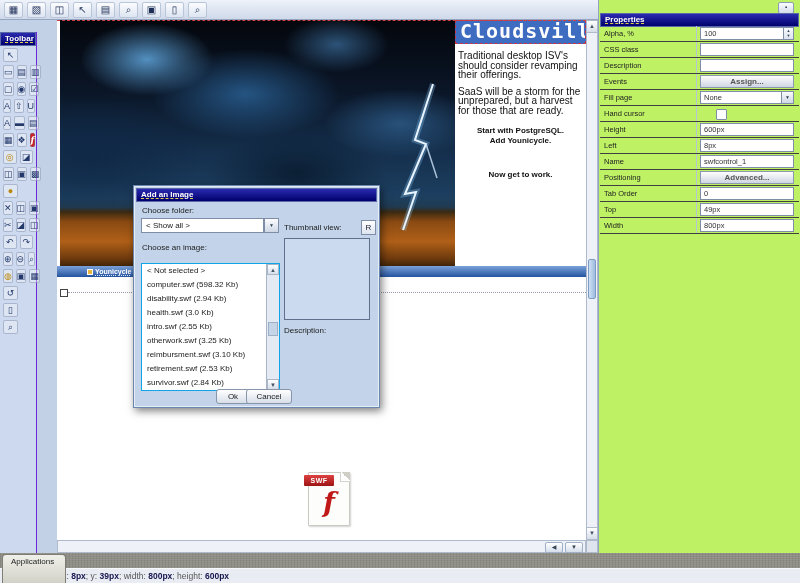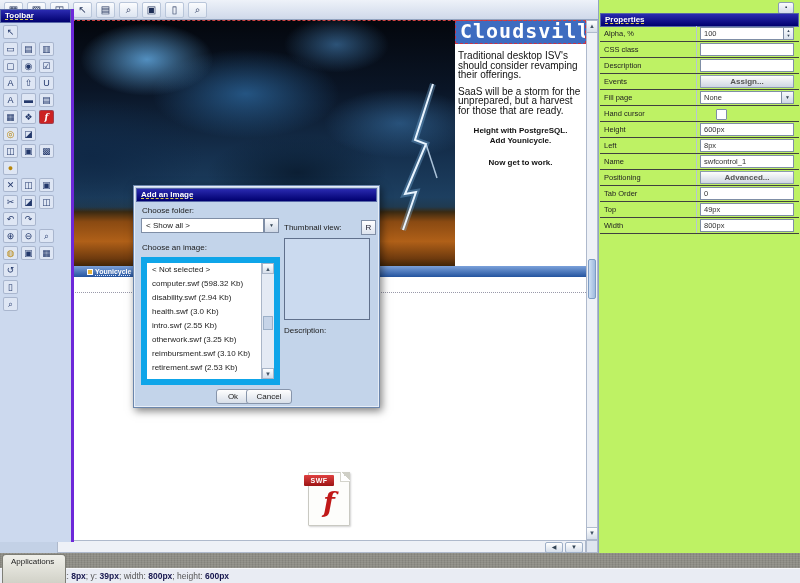--- a/index.html
+++ b/index.html
@@ -9,22 +9,22 @@
   .top-toolbar{position:absolute;left:0;top:0;width:800px;height:20px;
     background:linear-gradient(#eef2f9,#cfd9ea);border-bottom:1px solid #93a5c0;
     display:flex;align-items:center;padding-left:4px;box-sizing:border-box;z-index:10}
   .ticon{width:17px;height:14px;margin-right:4px;text-align:center;line-height:14px;
     font-size:10px;color:#1c2c55;background:linear-gradient(#fbfcfe,#dde5f1);
     border:1px solid #b9c6da;border-radius:2px;cursor:default}
   
   .navybar{background:linear-gradient(#2a2ab0,#00006e);color:#fff;font-size:8px;font-weight:bold;
     line-height:12px;padding-left:4px;text-decoration:underline dashed #e0cf4e;text-underline-offset:1px}
   
-  .palette{position:absolute;left:0;top:9px;width:74px;height:533px;background:#ccd9ee;
-    border-right:3px solid #6d28d9;box-sizing:border-box;z-index:30}
+  .palette{position:absolute;left:0;top:32px;width:37px;height:533px;background:#ccd9ee;
+    border-right:1px solid #6d28d9;box-sizing:border-box;z-index:30}
   .palette .navybar{height:12px;border:1px solid #5868a8}
   .prow-icons{display:flex;gap:3px;padding:2px 3px 1px 3px}
   .picon{width:13px;height:12px;font-size:9px;line-height:12px;text-align:center;color:#23386b;
     background:rgba(255,255,255,.35);border:1px solid rgba(90,110,150,.4);border-radius:2px;cursor:default}
   .picon.flash{background:#c22;color:#fff;font-weight:bold;font-style:italic;
     font-family:"DejaVu Serif",serif}
   .picon.gold{color:#b8860b}
   
   .canvas{position:absolute;left:57px;top:20px;width:529px;height:520px;background:#fff;z-index:1}
   .red-guide{position:absolute;left:0;top:0;right:0;height:0;border-top:1px dashed #d04040;z-index:5}
@@ -38,21 +38,21 @@
       radial-gradient(120px 50px at 60% 62%, rgba(10,28,48,.9), transparent 75%),
       linear-gradient(180deg,#04070d 0%,#0a1526 28%,#15304e 55%,#1d3f60 72%,#203a50 76%,
         #3a2a12 78%,#8a4a12 82%,#b06018 90%,#6e3a0e 97%,#402508 100%)}
   .bolt{position:absolute;right:6px;top:62px}
   .textcol{position:absolute;left:398px;top:0;width:131px;height:246px;overflow:hidden;background:#fff}
   .heading{height:22px;background:#3e6cc0;border:1px dashed #c34;color:#fff;
     font-family:"DejaVu Sans Mono",monospace;font-weight:bold;font-size:20px;line-height:21px;
     letter-spacing:1px;white-space:nowrap;overflow:hidden;padding-left:4px}
   .para{margin:7px 3px 0 3px;font-size:10px;line-height:9.5px;color:#111}
   .cta{margin-top:11px;font-size:8px;line-height:10px;font-weight:bold;text-align:center;color:#111}
-  .cta2{margin-top:12px;font-size:8px;font-weight:bold;text-align:center;color:#111}
+  .cta2{margin-top:24px;font-size:8px;font-weight:bold;text-align:center;color:#111}
   
   .tabbar{position:absolute;left:0;top:246px;width:529px;height:11px;
     background:linear-gradient(#7ba1da,#24549f);display:flex;align-items:center;
     padding-left:30px;box-sizing:border-box;gap:6px;color:#fff;overflow:hidden}
   .ptab{display:flex;align-items:center;gap:2px;cursor:default}
   .tabicon{width:6px;height:6px;background:#e8b73c;border:1px solid #fff;box-sizing:border-box}
   .tablabel{font-size:7px;font-weight:bold;white-space:nowrap;
     text-decoration:underline dotted #dce8ff;text-underline-offset:1px}
   .tabsep{font-size:7px;color:#dce6f8}
   
@@ -115,22 +115,22 @@
     box-sizing:border-box;z-index:50;font-size:8px;color:#1a1a1a}
   .dialog .navybar{position:absolute;left:2px;right:2px;top:2px;height:12px;border:1px solid #5868a8}
   .dlabel{position:absolute;font-size:8px;color:#1a1a1a}
   .dd{position:absolute;left:7px;top:32px;width:123px;height:15px;background:#fff;
     border:1px solid #7f8ea6;line-height:13px;padding-left:4px;box-sizing:border-box}
   .ddbtn{position:absolute;left:130px;top:32px;width:15px;height:15px;
     background:linear-gradient(#fbfcfe,#cfd8e6);border:1px solid #7f8ea6;box-sizing:border-box;
     font-size:5px;line-height:13px;text-align:center;color:#345}
   .rbtn{position:absolute;left:227px;top:34px;width:15px;height:15px;background:linear-gradient(#fff,#dde4ef);
     border:1px solid #7f8ea6;box-sizing:border-box;font-size:8px;line-height:13px;text-align:center;color:#223}
-  .ilist{position:absolute;left:7px;top:71px;width:139px;height:128px;background:#fff;
-    border:6px solid #0ea5e9;box-sizing:border-box;overflow:hidden}
+  .ilist{position:absolute;left:7px;top:77px;width:139px;height:128px;background:#fff;
+    border:1px solid #0ea5e9;box-sizing:border-box;overflow:hidden}
   .litem{font-size:8px;line-height:14px;padding-left:5px;color:#222;white-space:nowrap}
   .lscroll{position:absolute;right:0;top:0;bottom:0;width:12px;background:#e4eaf4;border-left:1px solid #aab6c8}
   .lsup,.lsdown{position:absolute;left:0;right:0;height:11px;font-size:6px;line-height:10px;text-align:center;
     color:#456;background:linear-gradient(#fff,#d6deea);border:1px solid #aab6c8;box-sizing:border-box}
   .lsup{top:0}.lsdown{bottom:0}
   .lsthumb{position:absolute;left:1px;right:1px;top:46%;height:12px;background:#c6d4e8;border:1px solid #9cb0c8}
   .thumbbox{position:absolute;left:150px;top:52px;width:84px;height:80px;background:#cbdaef;border:1px solid #60708c}
   .dbtn{position:absolute;top:203px;height:15px;background:linear-gradient(#fefefe,#d8dfe9);
     border:1px solid #8795ab;border-radius:3px;font-size:8px;line-height:13px;text-align:center;
     color:#222;box-sizing:border-box}
@@ -174,21 +174,21 @@
       <path d="M40,2 L22,58 L33,62 L12,112 L23,110 L10,148" fill="none" stroke="#e8f4ff" stroke-width="2"></path>
       <path d="M33,62 L44,96" fill="none" stroke="#cfe6fa" stroke-width="1.5" opacity="0.8"></path>
     </svg>
   </div>
 
   <div class="textcol">
     <div class="heading">Cloudsville</div>
     <div class="para">Traditional desktop ISV's should consider revamping their offerings.</div>
     <div class="para">SaaS will be a storm for the unprepared, but a harvest for those that are ready.</div>
     <div class="cta">
-      <div>Height with PostgreSQL.</div>
+      <div>Start with PostgreSQL.</div>
       <div>Add Younicycle.</div>
     </div>
     <div class="cta2">Now get to work.</div>
   </div>
 
   <div class="tabbar">
       <span class="ptab">
         <span class="tabicon"></span>
         <span class="tablabel">Younicycle</span>
       </span>

